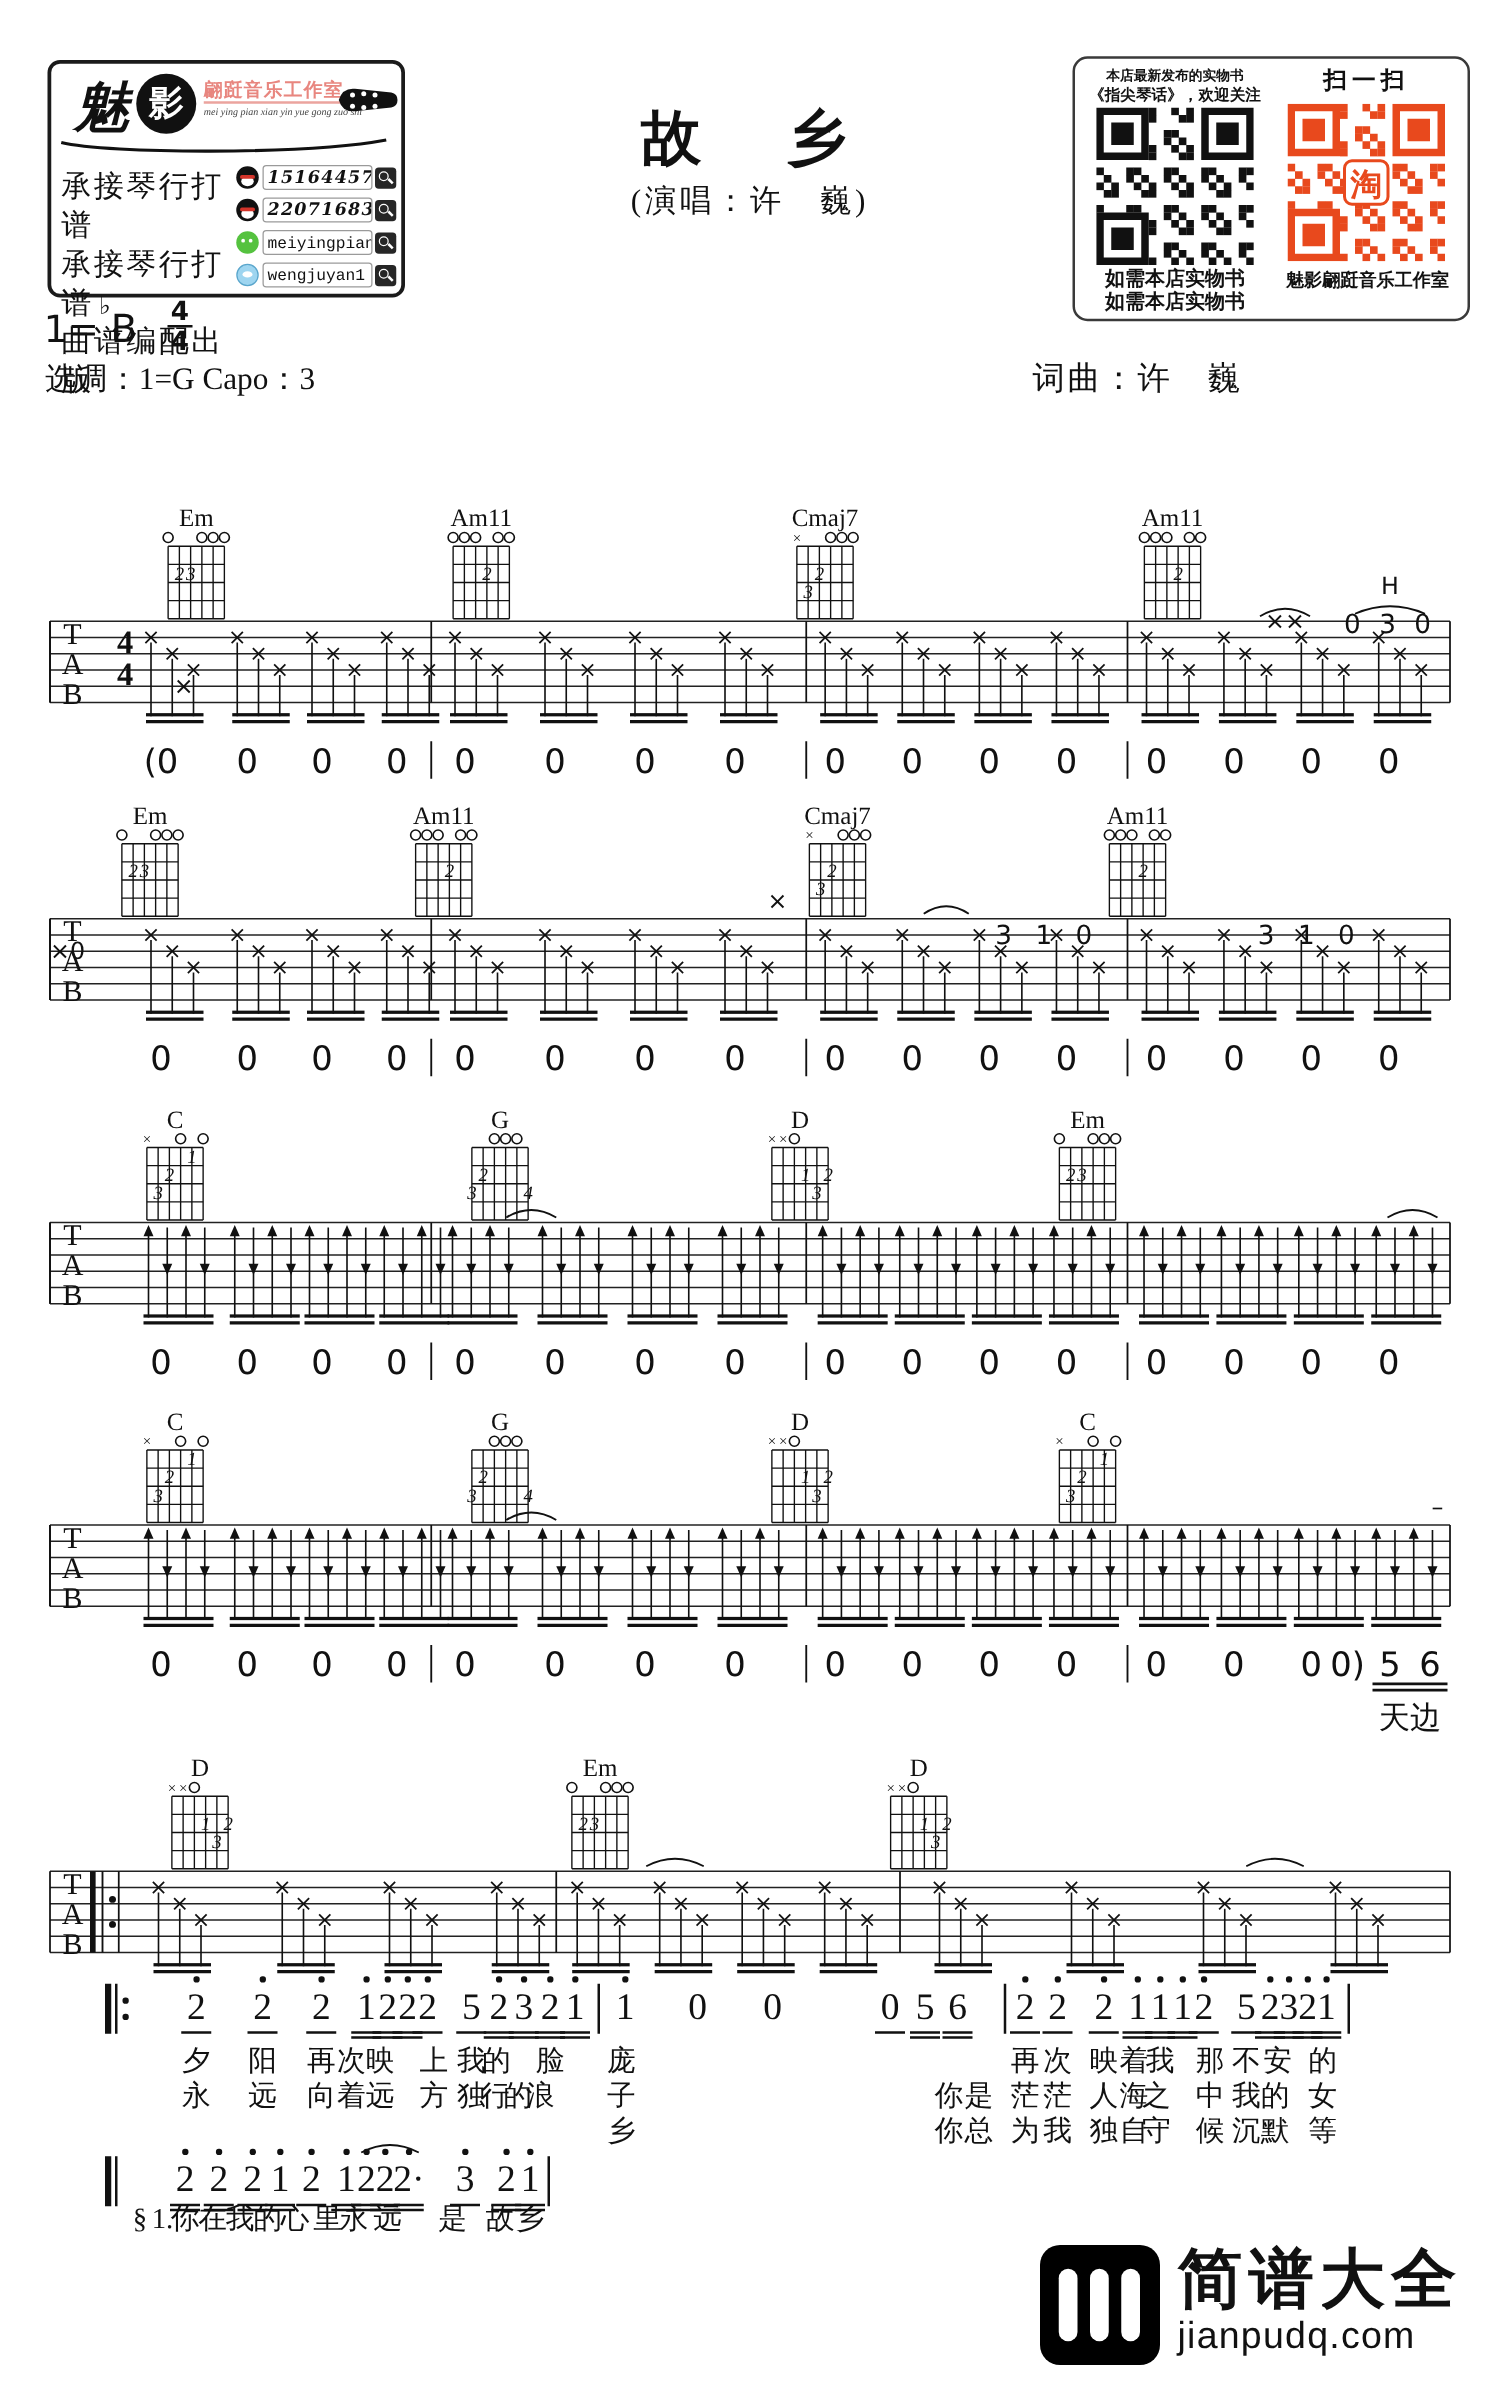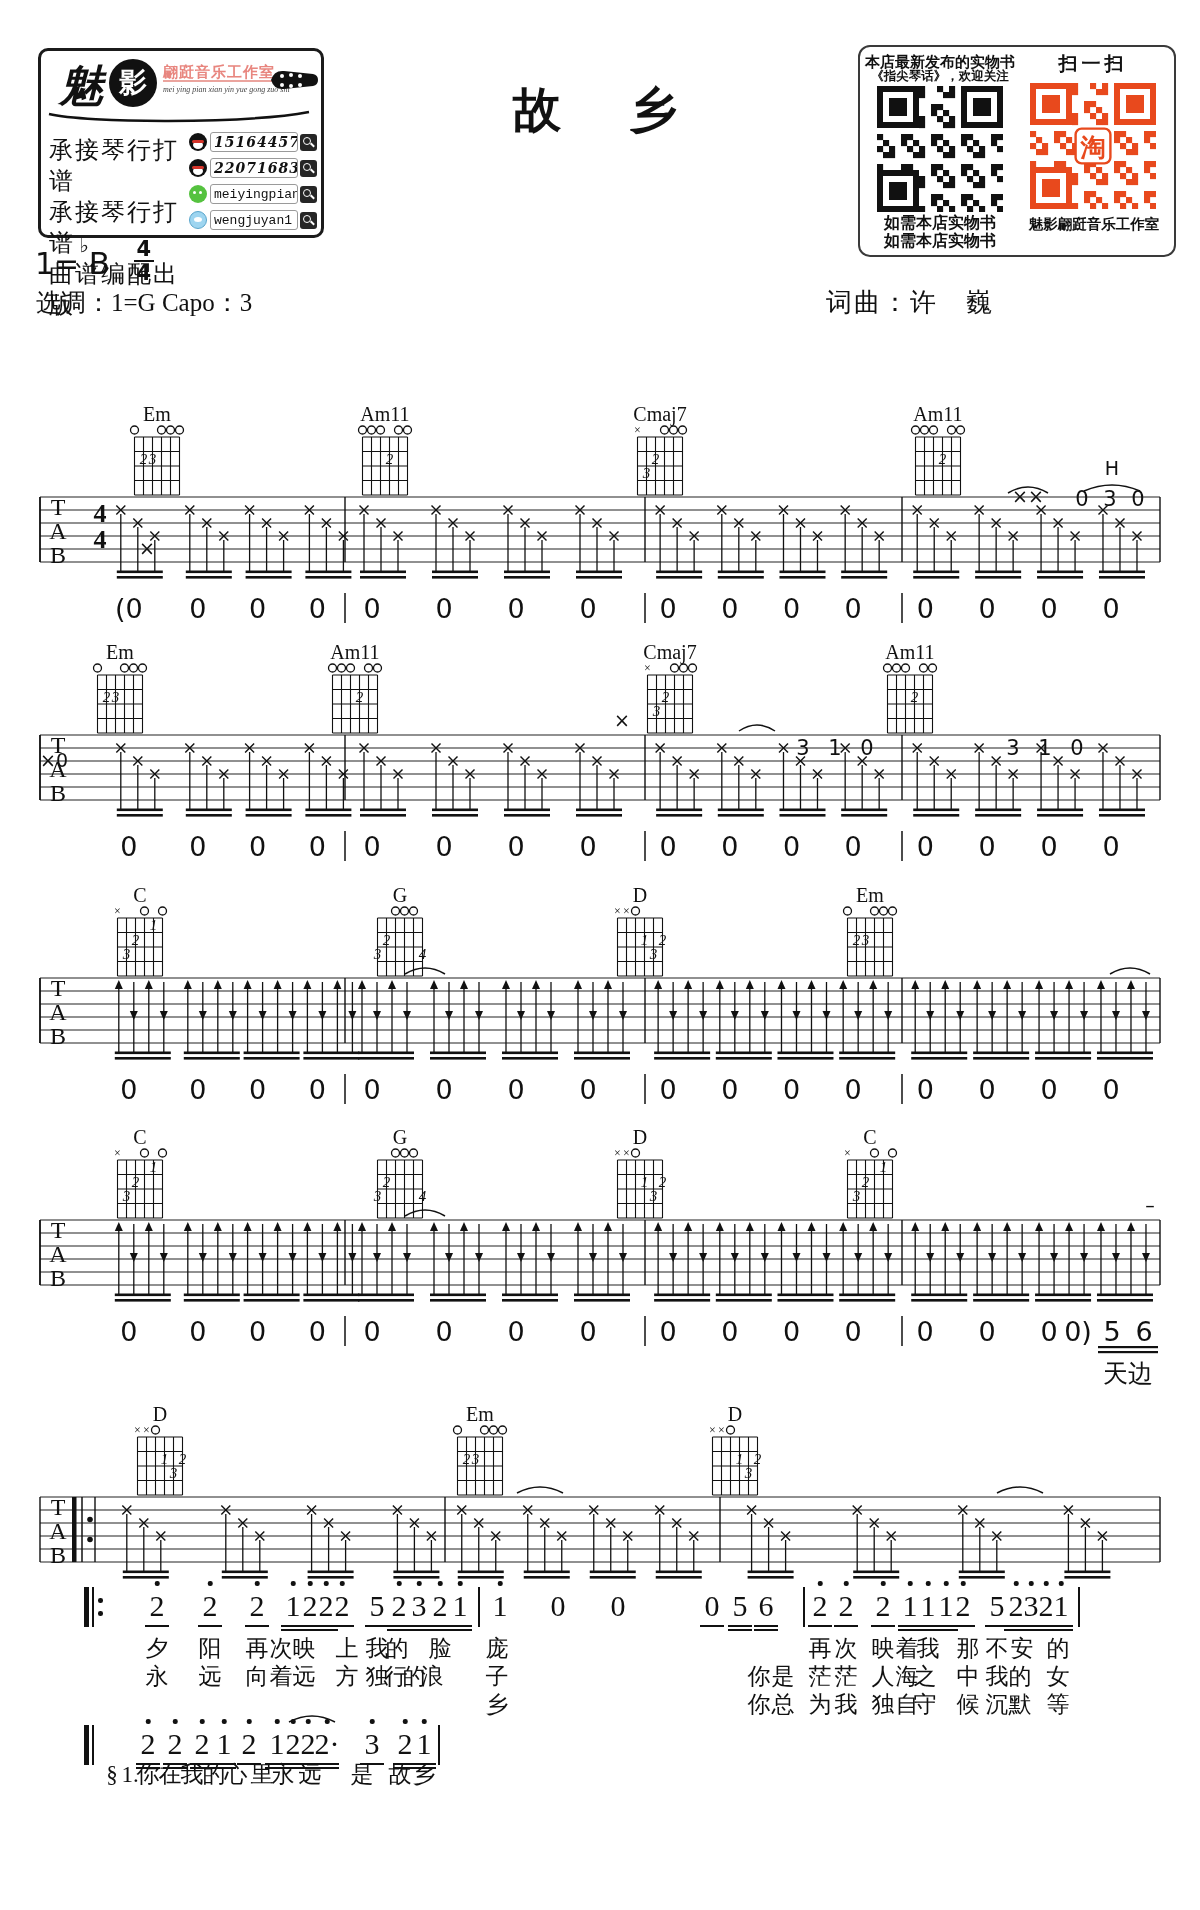--- a/index.html
+++ b/index.html
@@ -41,21 +41,21 @@
   .c-btn::after{content:"";position:absolute;left:10px;top:10px;width:5px;height:1.8px;background:#fff;transform:rotate(45deg)}
 
   
   #song-title{left:0;top:78px;width:1200px;text-align:center;font-size:48px;font-weight:bold;
               font-family:"Liberation Sans",sans-serif;letter-spacing:10px}
   #song-subtitle{left:0;top:144px;width:1200px;text-align:center;font-size:25px;letter-spacing:3px}
 
   
   #qr-box{left:858px;top:45px;width:314px;height:208px;border:2.5px solid #3a3a3a;border-radius:12px}
   .qr-cap{position:absolute;text-align:center;font-family:"Liberation Sans",sans-serif;font-weight:bold}
-  #qr-l1{left:4px;top:6px;width:152px;font-size:15px}
+  #qr-l1{left:4px;top:6px;width:152px;font-size:11px}
   #qr-l2{left:4px;top:21px;width:152px;font-size:12.5px}
   #qr-left{position:absolute;left:17px;top:39px}
   #qr-lb1{left:4px;top:166px;width:152px;font-size:16px}
   #qr-lb2{left:4px;top:184px;width:152px;font-size:16px}
   #qr-r-top{left:158px;top:4px;width:150px;font-size:19px;letter-spacing:4px}
   #qr-right{position:absolute;left:170px;top:36px}
   #qr-rb{left:156px;top:168px;width:156px;font-size:14.5px}
 
   #contact-line{left:698px;top:251px;white-space:nowrap}
   #contact-qq-label{font-size:26px;font-weight:bold}
@@ -151,20 +151,21 @@
           <div class="c-ico qq-bubble-icon"></div>
           <div class="c-box">
             <span class="c-val">wengjuyan1</span>
           </div>
           <div class="c-btn"></div>
         </div>
       </div>
   </div>
 
   <div class="abs" id="song-title">故　乡</div>
+  <div class="abs" id="song-subtitle">(演唱：许　巍)</div>
 
   <div class="abs" id="qr-box">
     <div class="qr-cap" id="qr-l1">本店最新发布的实物书</div>
     <div class="qr-cap" id="qr-l2">《指尖琴话》，欢迎关注</div>
     <svg id="qr-left" width="126" height="126" viewBox="0 0 21 21">
         <rect x="0" y="8" width="1.02" height="1.02" fill="#111111"></rect>
         <rect x="0" y="10" width="1.02" height="1.02" fill="#111111"></rect>
         <rect x="0" y="13" width="1.02" height="1.02" fill="#111111"></rect>
         <rect x="1" y="9" width="1.02" height="1.02" fill="#111111"></rect>
         <rect x="1" y="11" width="1.02" height="1.02" fill="#111111"></rect>
@@ -1889,13 +1890,24 @@
         <div class="lyr" style="left: 223px; top: 1762px;">心</div>
         <div class="lyr" style="left: 249px; top: 1762px;">里</div>
         <div class="lyr" style="left: 270px; top: 1762px;">永</div>
         <div class="lyr" style="left: 297px; top: 1762px;">远</div>
         <div class="lyr" style="left: 349px; top: 1762px;">是</div>
         <div class="lyr" style="left: 387px; top: 1762px;">故</div>
         <div class="lyr" style="left: 411px; top: 1762px;">乡</div>
       </div>
     </div>
 
+  <div class="abs" id="footer-logo">
+    <div id="flogo-icon">
+        <i></i>
+        <i></i>
+        <i></i>
+      </div>
+    <div id="flogo-text">
+      <div id="flogo-brand">简谱大全</div>
+      <div id="flogo-site">jianpudq.com</div>
+    </div>
+  </div>
 </div>
 
 </body></html>

